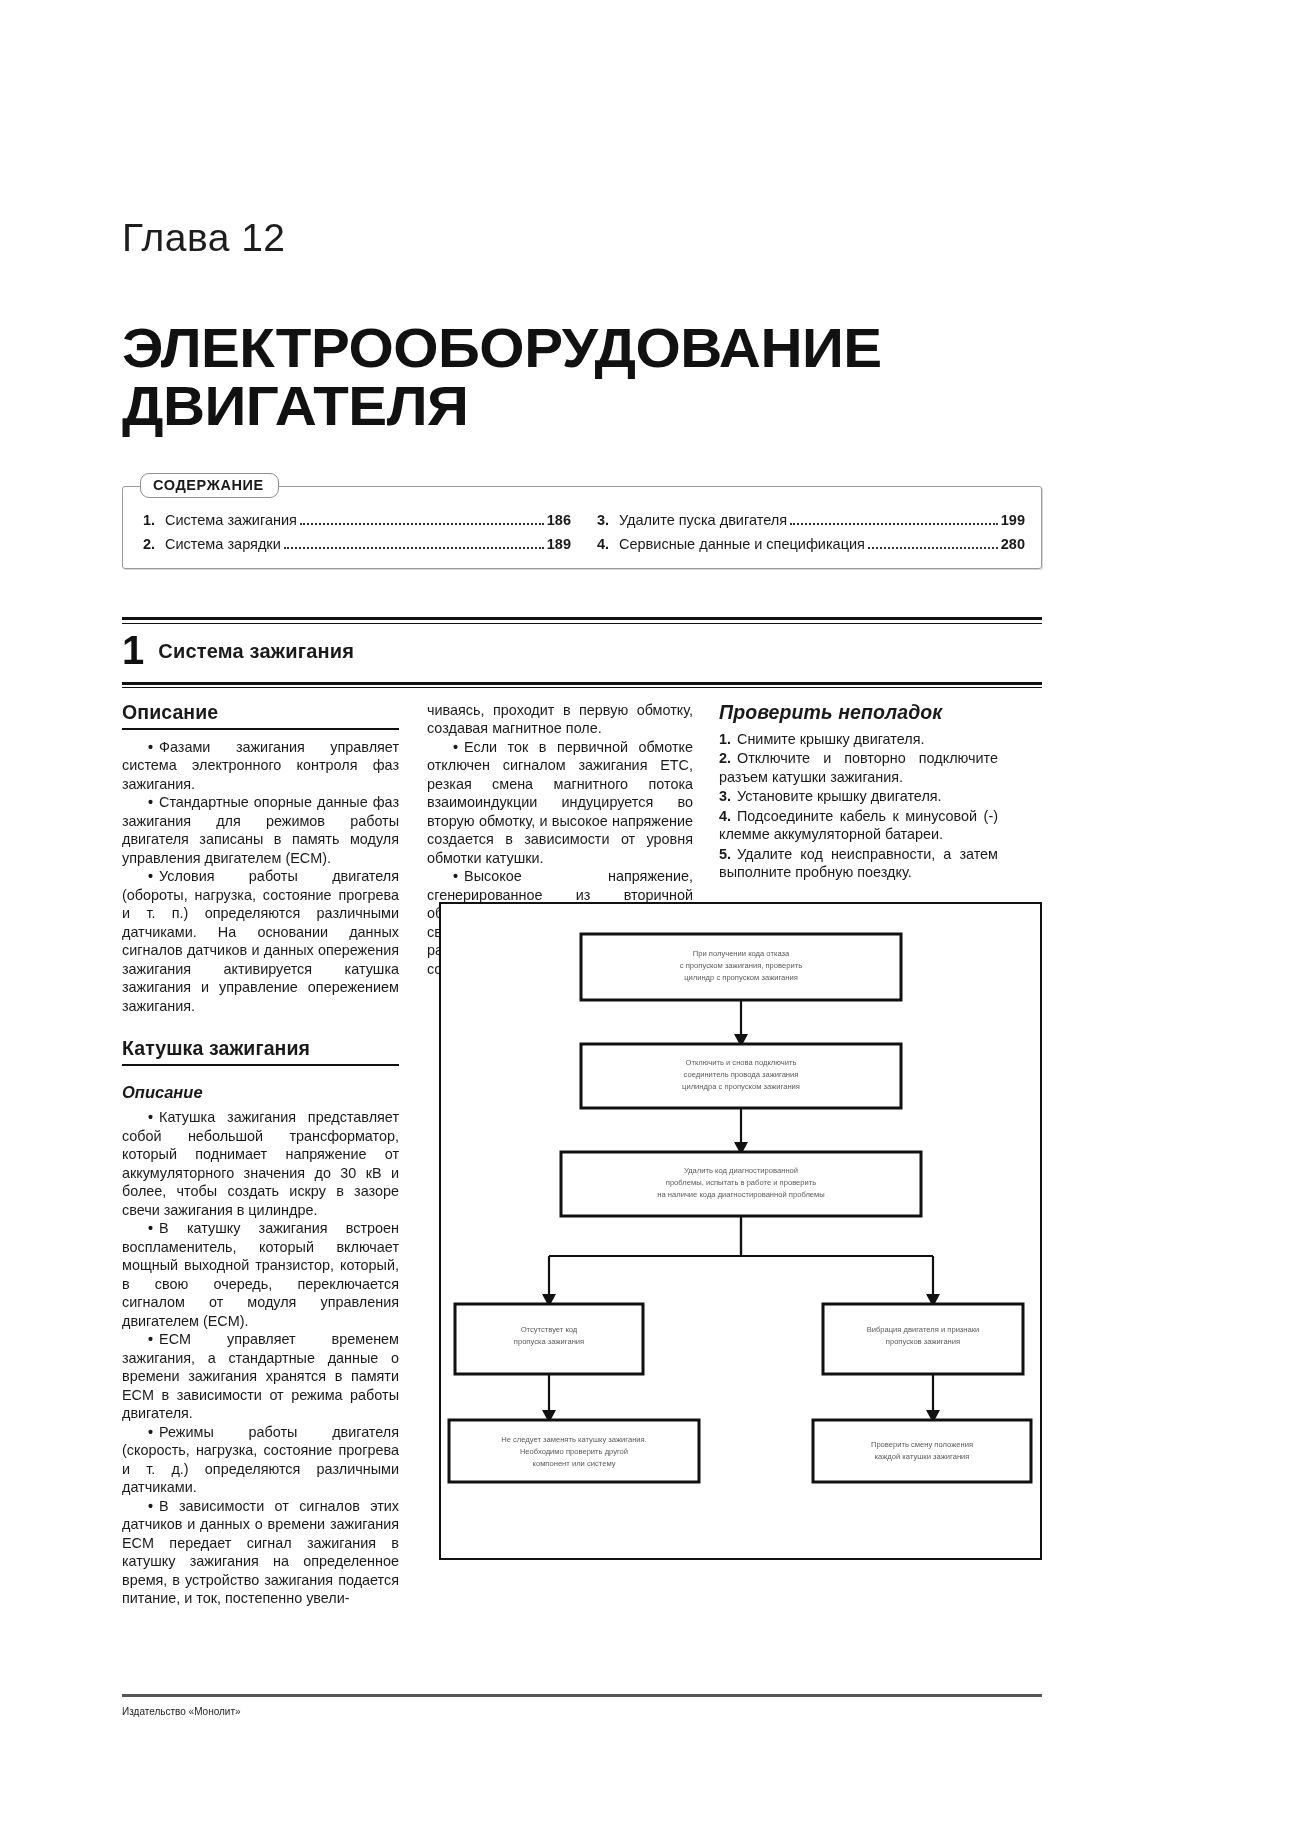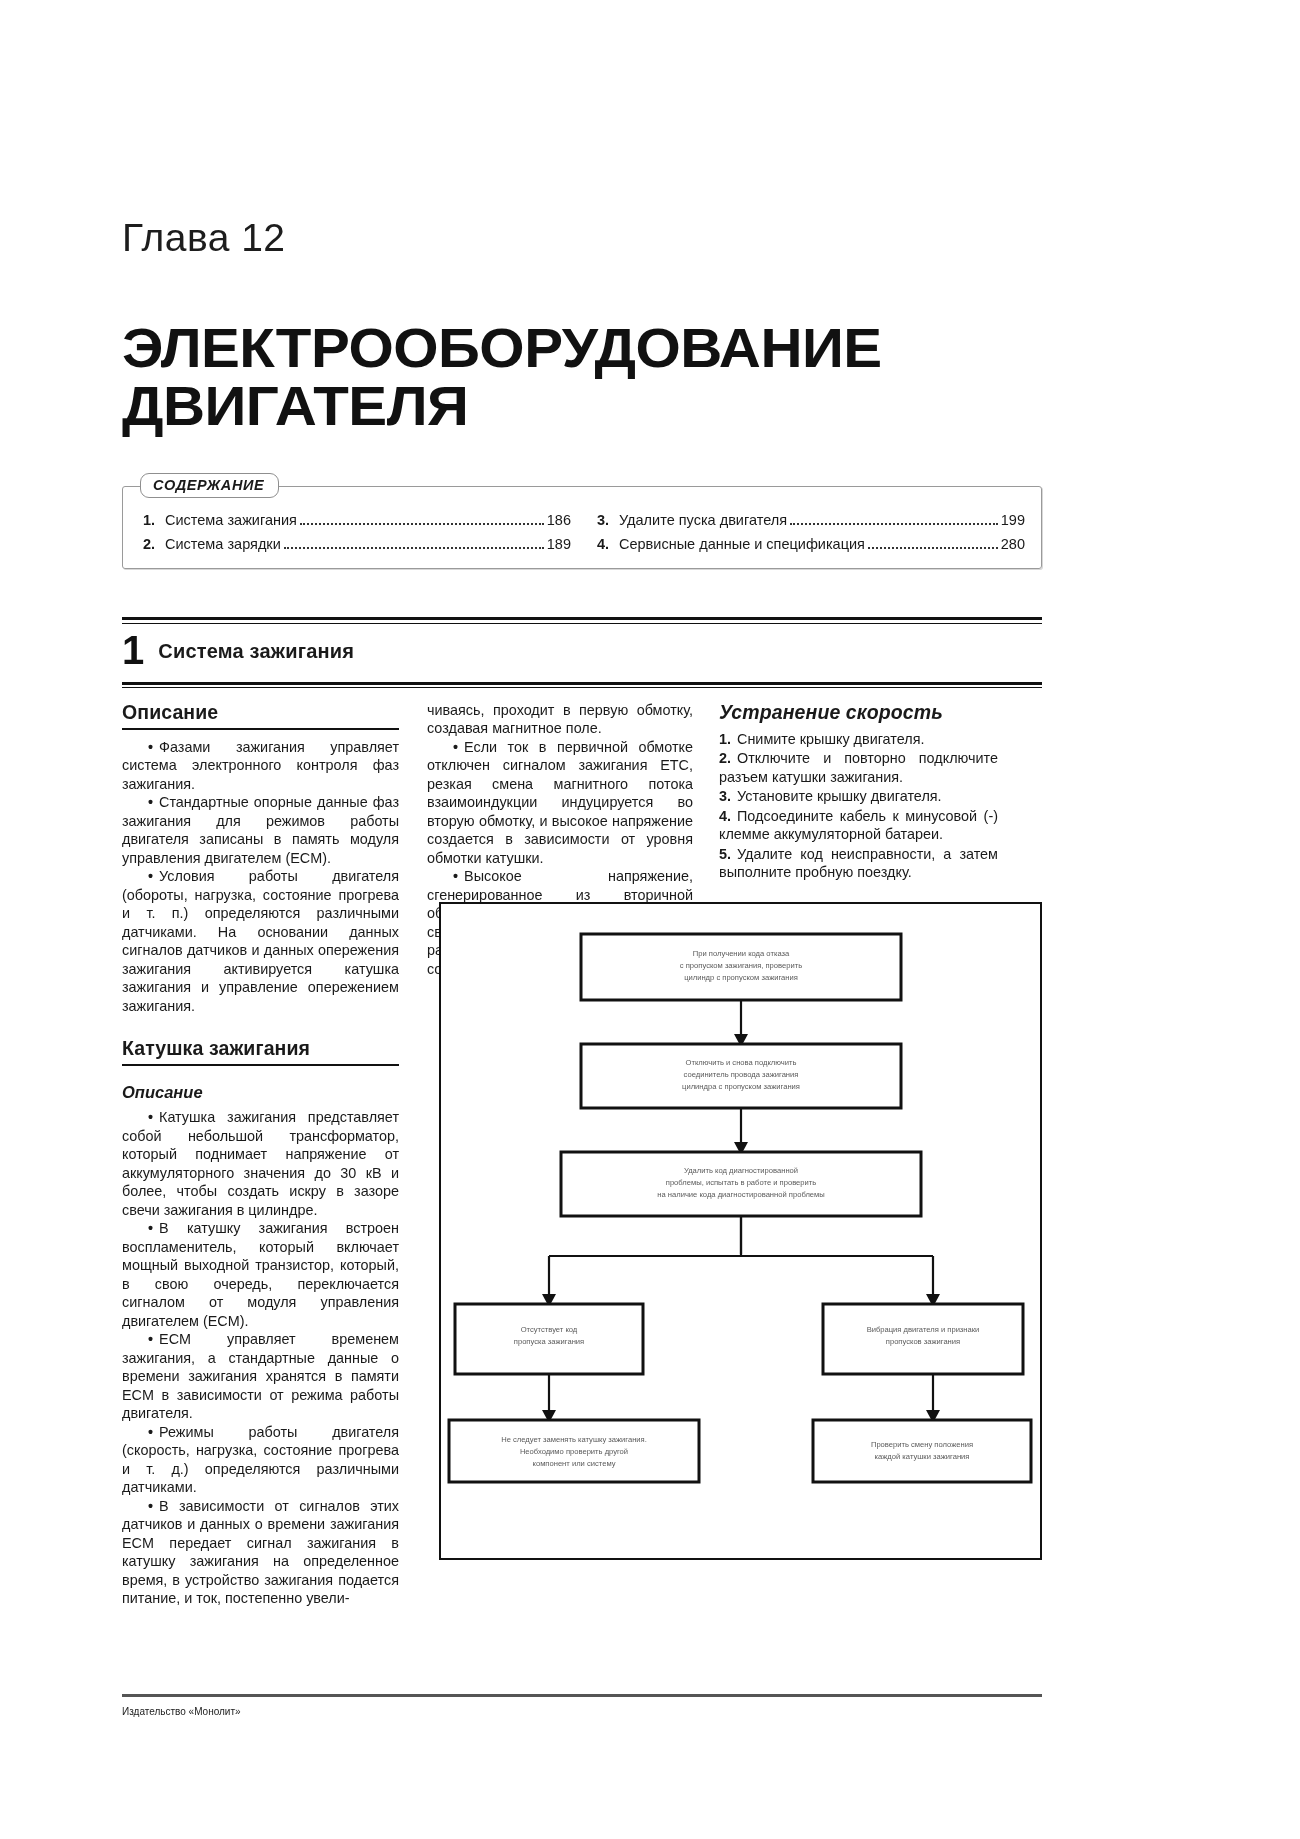--- a/index.html
+++ b/index.html
@@ -67,21 +67,20 @@
   .toc-tab {
     position: absolute;
     left: 18px;
     top: -13px;
     background: #fff;
     border: 1.5px solid #8f8f8f;
     border-radius: 9px;
     padding: 3px 14px 4px 12px;
     font-size: 14.5px;
     font-weight: 700;
-    font-style: italic;
     letter-spacing: 0.6px;
   }
   .toc-cols {
     display: flex;
     gap: 26px;
   }
   .toc-col { flex: 1 1 0; }
   .toc-row {
     display: flex;
     align-items: baseline;
@@ -94,21 +93,21 @@
     width: 22px;
     flex: 0 0 22px;
   }
   .toc-name { flex: 0 0 auto; }
   .toc-dots {
     flex: 1 1 auto;
     border-bottom: 2px dotted #333;
     margin: 0 3px 4px 3px;
     min-width: 10px;
   }
-  .toc-page { flex: 0 0 auto; font-weight: 400; }
+  .toc-page { flex: 0 0 auto; font-weight: 700; }
 
   
   .section-bar {
     margin-top: 48px;
     border-top: 3.5px solid #111;
     border-bottom: 1.2px solid #111;
     height: 3px;
   }
   .section-head {
     display: flex;
@@ -318,21 +317,21 @@
         <p class="bullet">В зависимости от сигналов этих датчиков и данных о времени зажигания ECM передает сигнал зажигания в катушку зажигания на определенное время, в устройство зажигания подается питание, и ток, постепенно увели-</p>
       </div>
 
       <div class="col c2">
         <p class="body">чиваясь, проходит в первую обмотку, создавая магнитное поле.</p>
         <p class="bullet">Если ток в первичной обмотке отключен сигналом зажигания ETC, резкая смена магнитного потока взаимоиндукции индуцируется во вторую обмотку, и высокое напряжение создается в зависимости от уровня обмотки катушки.</p>
         <p class="bullet">Высокое напряжение, сгенерированное из вторичной обмотки, передается в зазор контактов свечи зажигания и разряжается при разрушении электрического поля для создания искры.</p>
       </div>
 
       <div class="col c3">
-        <h2 class="head ital">Устранение скорость</h2>
+        <h2 class="head ital">Проверить неполадок</h2>
         <ol class="steps">
           <li><span class="n">1.</span><span>Снимите крышку двигателя.</span></li>
           <li><span class="n">2.</span><span>Отключите и повторно подключите разъем катушки зажигания.</span></li>
           <li><span class="n">3.</span><span>Установите крышку двигателя.</span></li>
           <li><span class="n">4.</span><span>Подсоедините кабель к минусовой (-) клемме аккумуляторной батареи.</span></li>
           <li><span class="n">5.</span><span>Удалите код неисправности, а затем выполните пробную поездку.</span></li>
         </ol>
       </div>
 
     </div>

